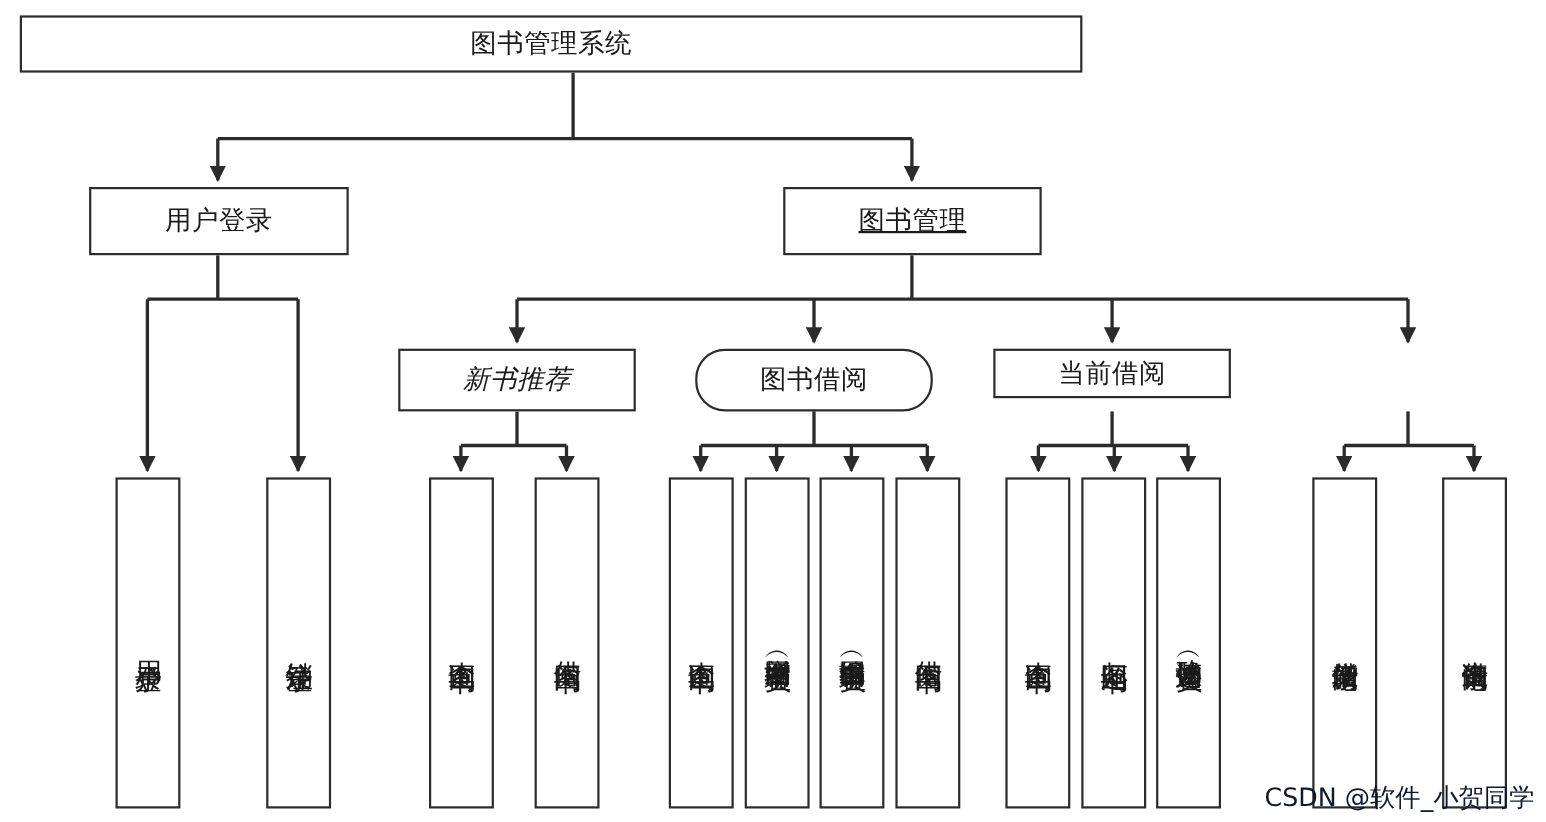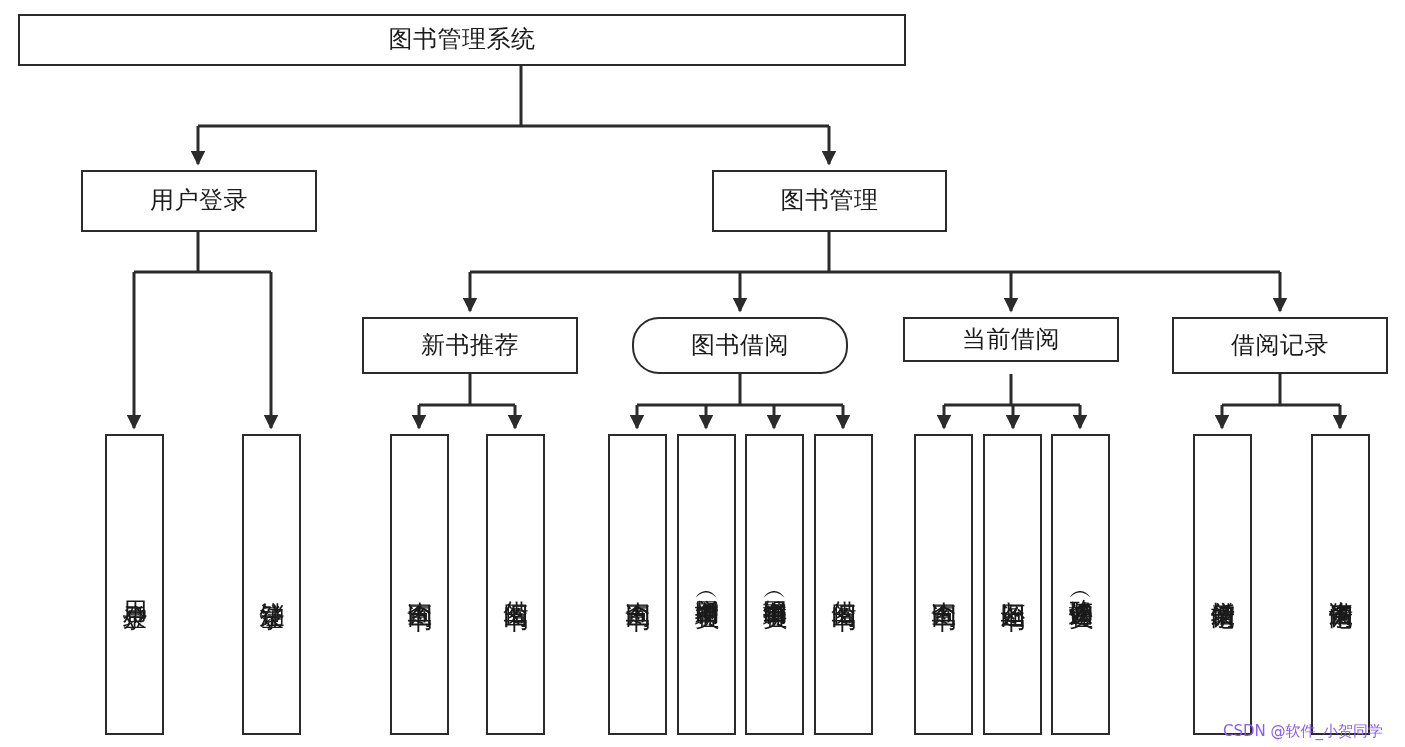--- a/index.html
+++ b/index.html
@@ -54,24 +54,24 @@
     letter-spacing: 2px;
     max-height: 278px;
     white-space: nowrap;
   }
   .node.vert.tall .label {
     font-size: 24px;
     letter-spacing: 1px;
   }
   #watermark {
     position: absolute;
-    right: 22px;
+    right: 10px;
     bottom: 6px;
-    font-size: 15px;
-    color: #8b5cf6;
+    font-size: 23px;
+    color: #0f172a;
     z-index: 3;
     white-space: nowrap;
     font-family: "DejaVu Sans", "Liberation Sans", sans-serif;
   }
 </style>
 </head>
 <body>
 
 <div id="canvas">
 
@@ -118,42 +118,39 @@
       <path d="M 1013 405 L 1013 428" marker-end="url(#arrow)"></path>
       <path d="M 1080 405 L 1080 428" marker-end="url(#arrow)"></path>
 
       <path d="M 1280 374 L 1280 405"></path>
       <path d="M 1222 405 L 1340 405"></path>
       <path d="M 1222 405 L 1222 428" marker-end="url(#arrow)"></path>
       <path d="M 1340 405 L 1340 428" marker-end="url(#arrow)"></path>
     </g>
   </svg>
 
-  <div class="node horiz" style="left:18px; top:14px; width:888px; height:52px;">
+  <div class="node horiz" style="left:18px; top:14px; width:966px; height:52px;">
     <span class="label">图书管理系统</span>
   </div>
 
   <div class="node horiz" style="left:81px; top:170px; width:236px; height:62px;">
     <span class="label">用户登录</span>
   </div>
-  <div class="node horiz" style="left:712px; top:170px; width:235px; height:62px;">
+  <div class="node horiz" style="left:712px; top:170px; width:235px; height:62px;text-decoration:underline;">
     <span class="label">图书管理</span>
   </div>
 
-  <div class="node horiz" style="left:362px; top:317px; width:216px; height:57px;">
+  <div class="node horiz" style="left:362px; top:317px; width:216px; height:57px;font-style:italic;">
     <span class="label">新书推荐</span>
   </div>
   <div class="node horiz" style="left:632px; top:317px; width:216px; height:57px;border-radius:27px;">
     <span class="label">图书借阅</span>
   </div>
   <div class="node horiz" style="left:903px; top:317px; width:216px; height:45px;">
     <span class="label">当前借阅</span>
-  </div>
-  <div class="node horiz" style="left:1172px; top:317px; width:216px; height:57px;">
-    <span class="label">借阅记录</span>
   </div>
 
   <div class="node vert" style="left:105px; top:434px; width:59px; height:301px;">
     <span class="label">用户登录</span>
   </div>
   <div class="node vert" style="left:242px; top:434px; width:59px; height:301px;">
     <span class="label">注销登录</span>
   </div>
 
   <div class="node vert" style="left:390px; top:434px; width:59px; height:301px;">

